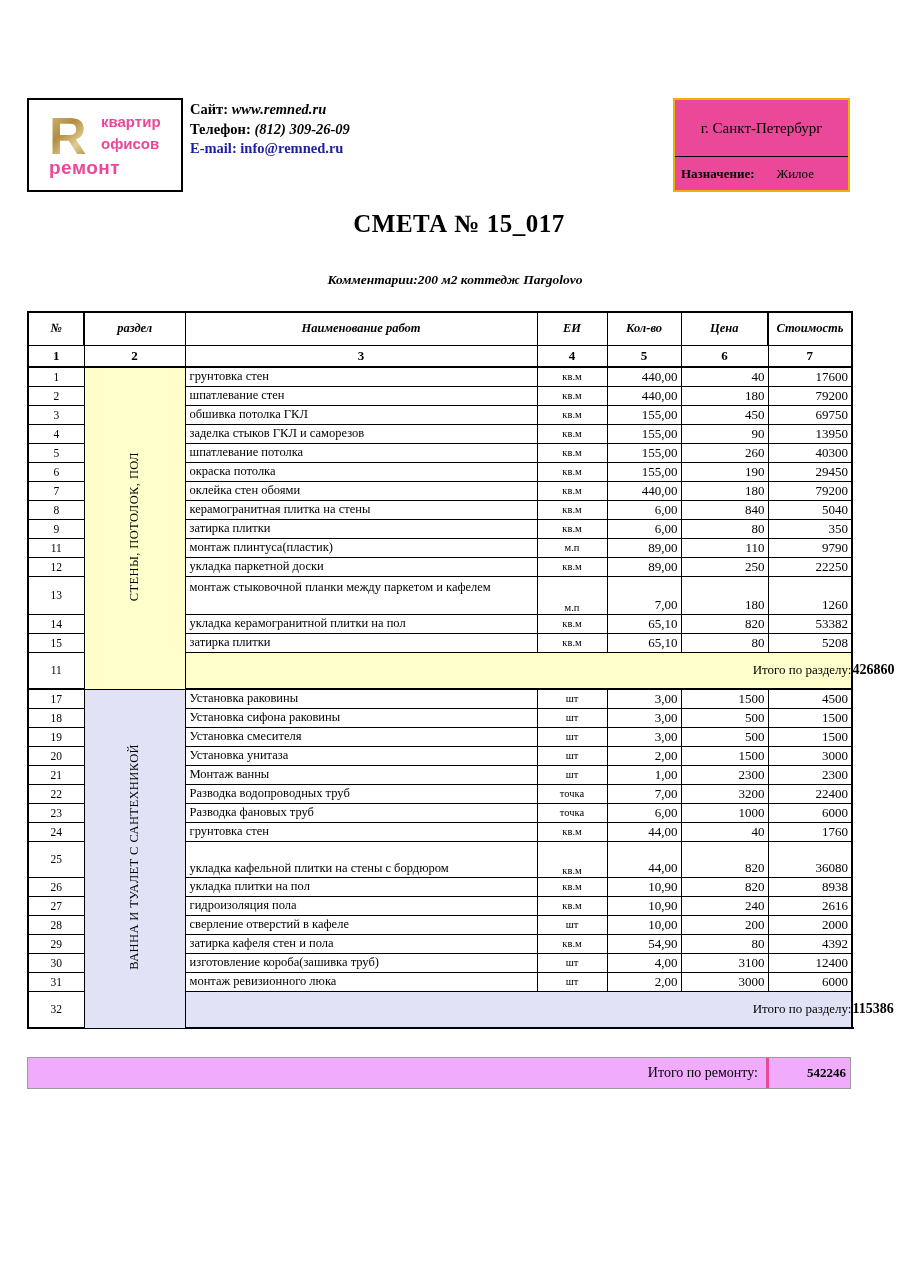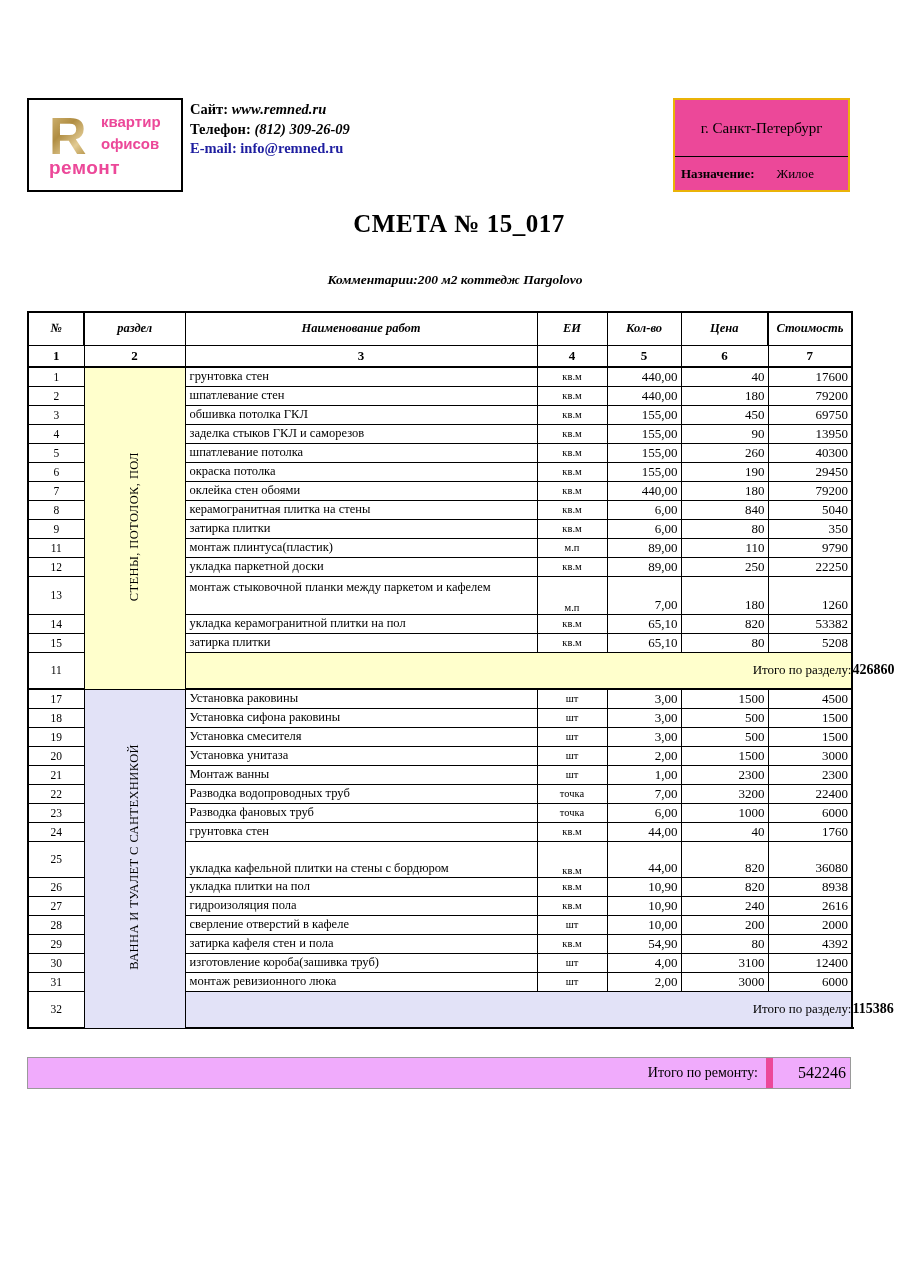--- a/index.html
+++ b/index.html
@@ -298,29 +298,29 @@
     background: #f0abfc;
   }
   .grand .g-label {
     flex: 1;
     text-align: right;
     padding-right: 8px;
     font-size: 14px;
   }
   .grand .g-value {
     width: 84px;
-    border-left: 7px solid #ec4899;
+    border-left: 3px solid #ec4899;
     height: 100%;
     display: flex;
     align-items: center;
     justify-content: flex-end;
     padding-right: 4px;
     box-sizing: border-box;
-    font-size: 16px;
-    font-weight: normal;
+    font-size: 13px;
+    font-weight: bold;
   }
 </style>
 </head>
 <body>
 
 <div class="page">
 
   <div class="header">
 
     <div class="logo-box">

